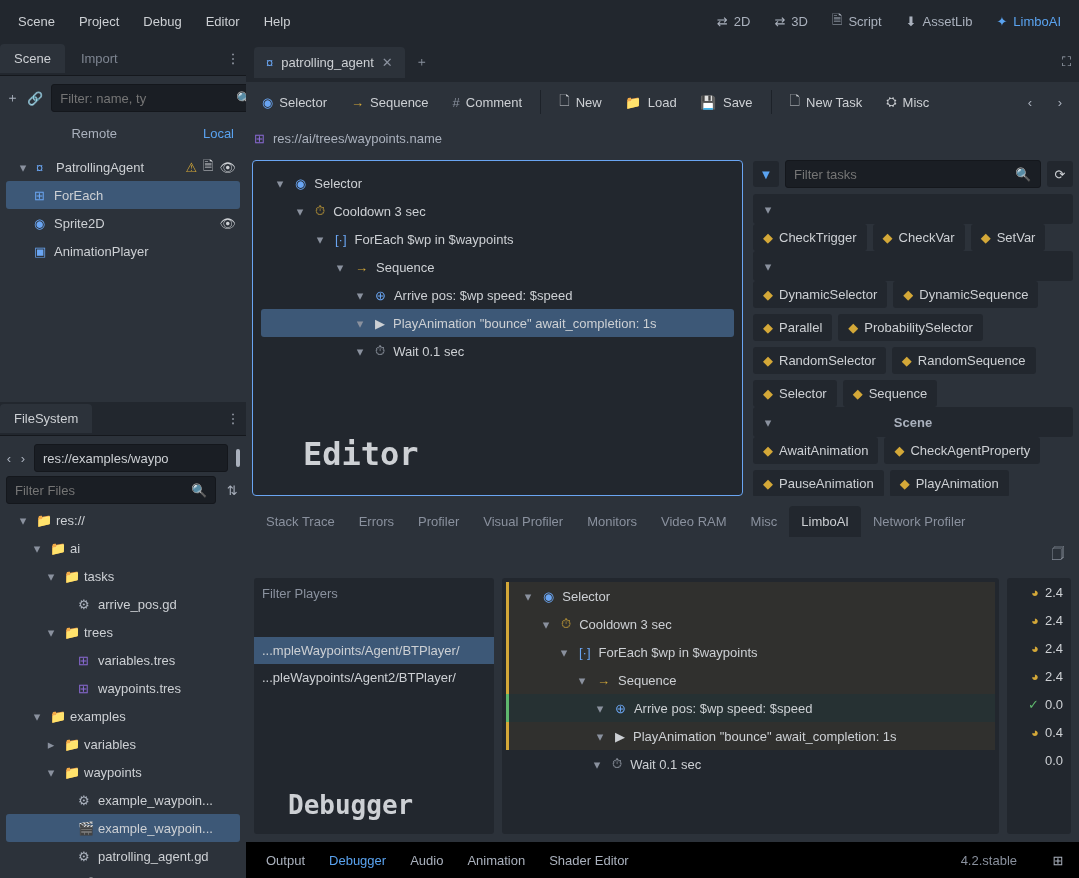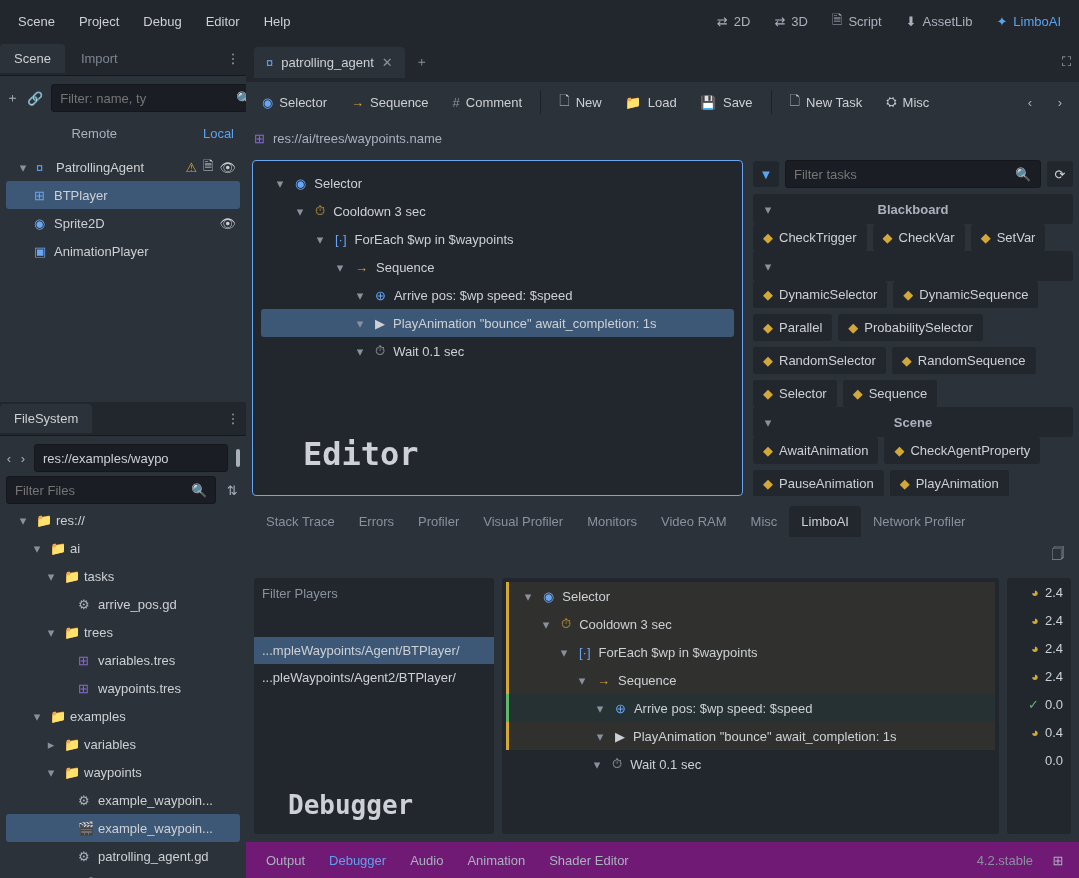--- a/index.html
+++ b/index.html
@@ -61,24 +61,24 @@
 .player-row { padding: 6px 8px; cursor: pointer; background: #22272e; }
 .player-row.selected { background: #3d5877; margin-top: 28px; }
 .debug-tree { flex: 1; background: #22272e; border-radius: 3px; padding: 4px; }
 .debug-row { display: flex; align-items: center; height: 28px; gap: 8px; padding: 0 4px; }
 .debug-row.running { border-left: 3px solid #d4a838; background: rgba(212,168,56,0.08); }
 .debug-row.success { border-left: 3px solid #5fb86e; background: rgba(95,184,110,0.08); }
 .timing-col { width: 64px; background: #22272e; border-radius: 3px; display: flex; flex-direction: column; }
 .timing-row { height: 28px; display: flex; align-items: center; justify-content: flex-end; gap: 6px; padding: 0 8px; color: #cdd0d4; }
 .timing-row .clock { color: #d4a838; }
 .timing-row .check { color: #5fb86e; }
-.very-bottom { display: flex; align-items: center; height: 36px; padding: 0 8px; gap: 0; background: #701a75; }
+.very-bottom { display: flex; align-items: center; height: 36px; padding: 0 8px; gap: 0; background: #000000; }
 .vbtab { padding: 6px 12px; color: #aab1bd; cursor: pointer; }
 .vbtab.active { color: #5aa3f0; }
-.version { margin-left: auto; color: #8a919e; margin-right: 12px; }
+.version { margin-left: auto; color: #8a919e; margin-right: 28px; }
 
 
 .left-col .dock-scene { height: 360px; display: flex; flex-direction: column; }
 .left-col .dock-fs { flex: 1; display: flex; flex-direction: column; min-height: 0; overflow: hidden; }
 .bottom-panel { height: 340px; }
 .fs-dock-body { background: #2c323a; padding: 6px; flex: 1; overflow: hidden; }
 .selected-file { background: #3d5877; border-radius: 3px; }
 .ellipsis { white-space: nowrap; overflow: hidden; text-overflow: ellipsis; }
 .refresh-btn { width: 26px; height: 26px; background: #22272e; border-radius: 3px; display: flex; align-items: center; justify-content: center; cursor: pointer; }
 </style>
@@ -148,21 +148,21 @@
     <span>PatrollingAgent</span>
     <span style="flex:1"></span>
     <span style="color:#d4a838">⚠</span>
     <span>🗎</span>
     <span>👁</span>
             </div>
             <div class="tree-row selected">
               <span class="ind" style="width:18px"></span>
 
     <span class="node-icon" style="color:#6aa5f2">⊞</span>
-    <span>BTPlayer</span>
+    <span>ForEach</span>
     <span style="flex:1"></span>
 
     </div>
             <div class="tree-row">
               <span class="ind" style="width:18px"></span>
 
     <span class="node-icon" style="color:#6aa5f2">◉</span>
     <span>Sprite2D</span>
     <span style="flex:1"></span>
 
@@ -404,21 +404,20 @@
             <input placeholder="Filter tasks" style="">
             <span>🔍</span>
           </div>
           <div class="refresh-btn">
               <span>⟳</span>
             </div>
         </div>
         <div id="task-cats">
             <div class="cat-header">
               <span class="chev">▾</span>
-              <span class="title">Blackboard</span>
             </div>
             <div class="task-grid">
               <div class="task-chip">
                 <span style="color:#d4a838">◆</span>
                 <span>CheckTrigger</span>
               </div>
               <div class="task-chip">
                 <span style="color:#d4a838">◆</span>
                 <span>CheckVar</span>
               </div>

